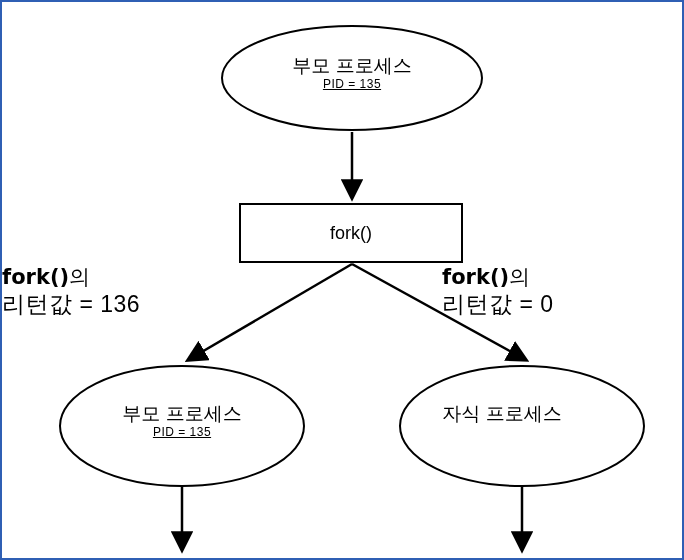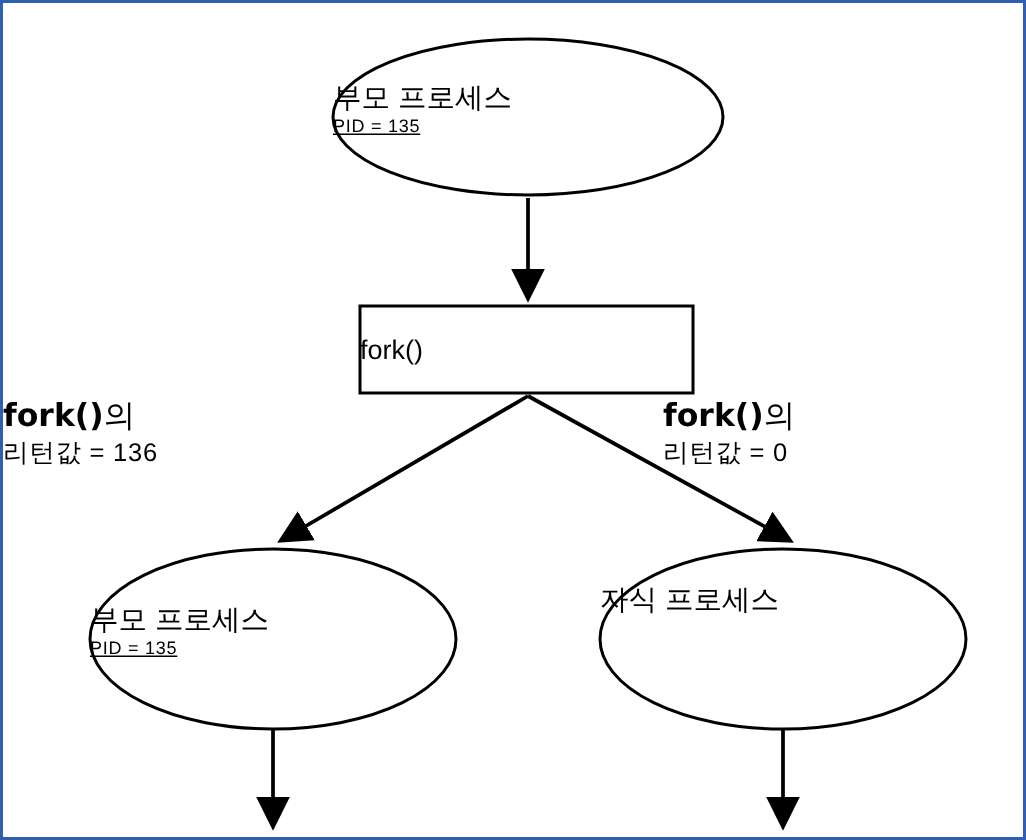--- a/index.html
+++ b/index.html
@@ -19,20 +19,21 @@
   }
   #diagram-svg {
     position: absolute;
     left: 0;
     top: 0;
     width: 684px;
     height: 560px;
   }
   .node-label {
     position: absolute;
+    text-align: center;
     color: #000000;
     line-height: 1.22;
     white-space: nowrap;
     pointer-events: none;
   }
   .ellipse-label {
     font-size: 19px;
   }
   .ellipse-label .pid {
     font-size: 12px;
@@ -49,21 +50,21 @@
     line-height: 1.25;
     white-space: nowrap;
     pointer-events: none;
   }
   .side-label .fn {
     font-weight: bold;
     font-family: "DejaVu Sans", sans-serif;
     font-size: 21px;
   }
   .side-label .ret {
-    font-size: 17px;
+    font-size: 23px;
     letter-spacing: 0.5px;
   }
 </style>
 </head>
 <body>
 
 <div id="page">
 
   <svg id="diagram-svg" viewBox="0 0 684 560">
     <defs>
@@ -111,17 +112,17 @@
       <span class="fn">fork()</span><span>의</span>
     </div>
     <div class="ret">리턴값 = 0</div>
   </div>
 
   <div class="node-label ellipse-label" style="left:58px; top:400px; width:244px;">
     <div>부모 프로세스</div>
     <div class="pid">PID = 135</div>
   </div>
 
-  <div class="node-label ellipse-label" style="left:398px; top:387px; width:204px;">
+  <div class="node-label ellipse-label" style="left:398px; top:400px; width:204px;">
     <div>자식 프로세스</div>
   </div>
 
 </div>
 
 </body></html>

